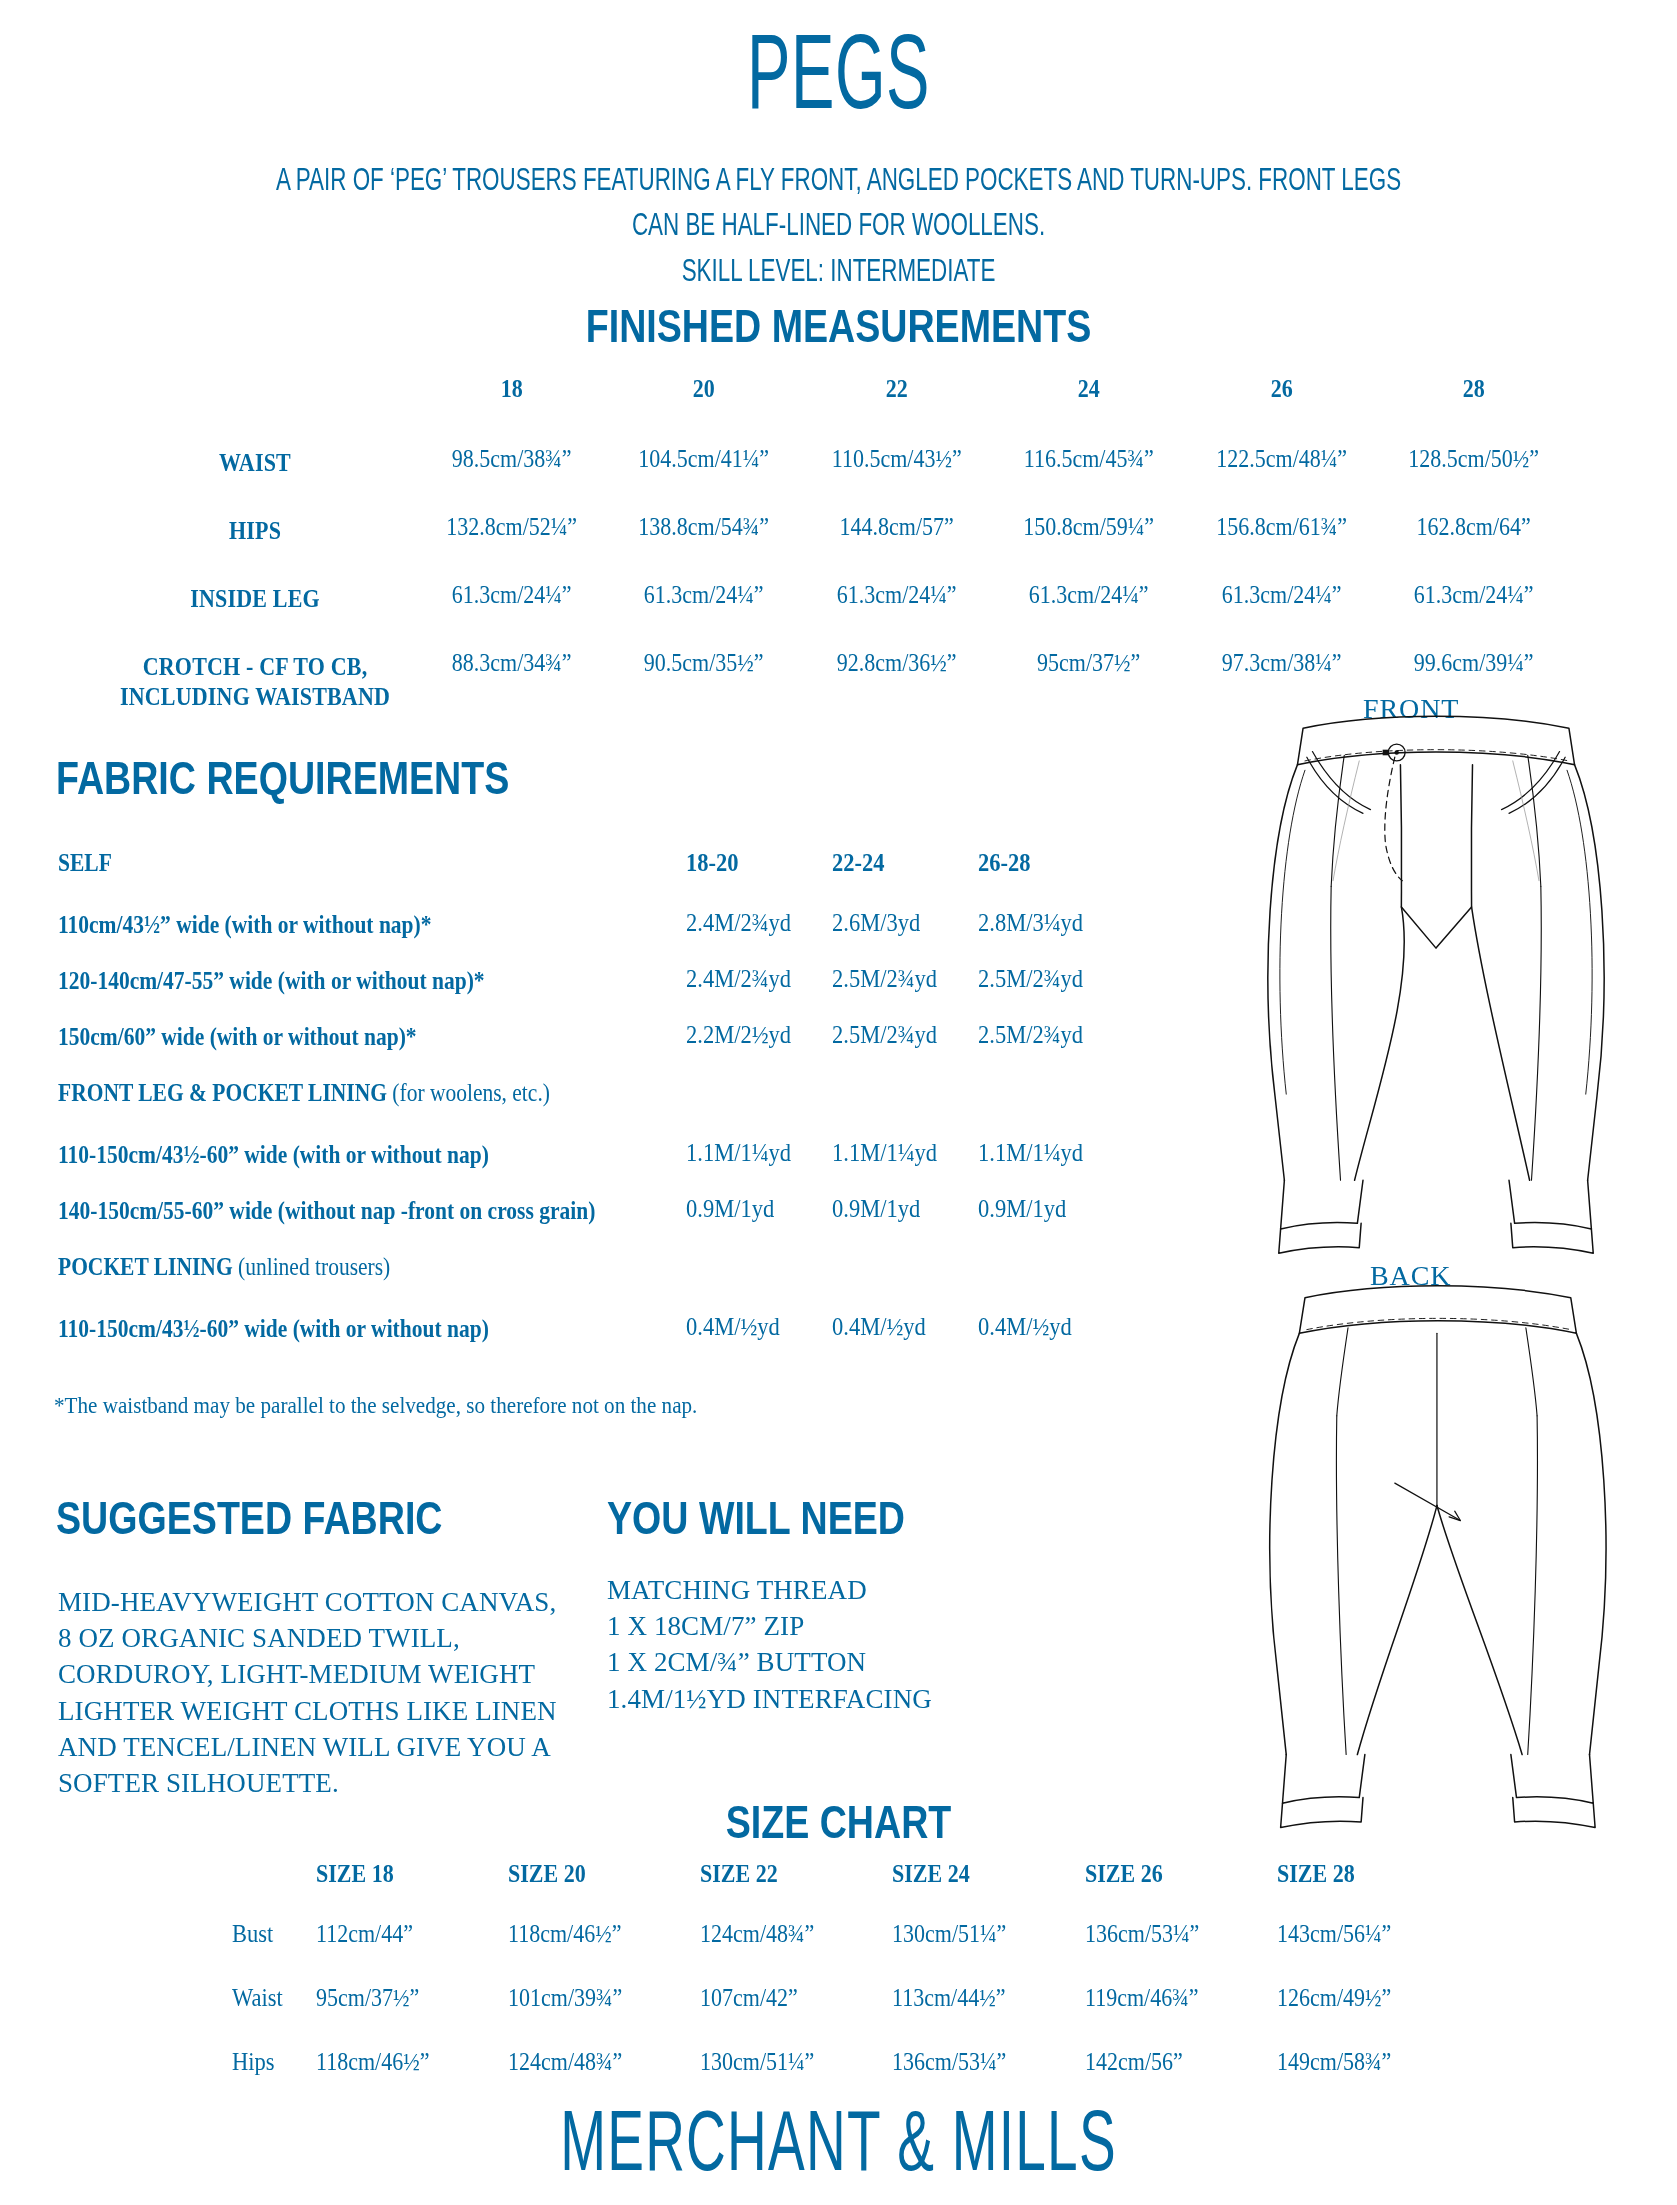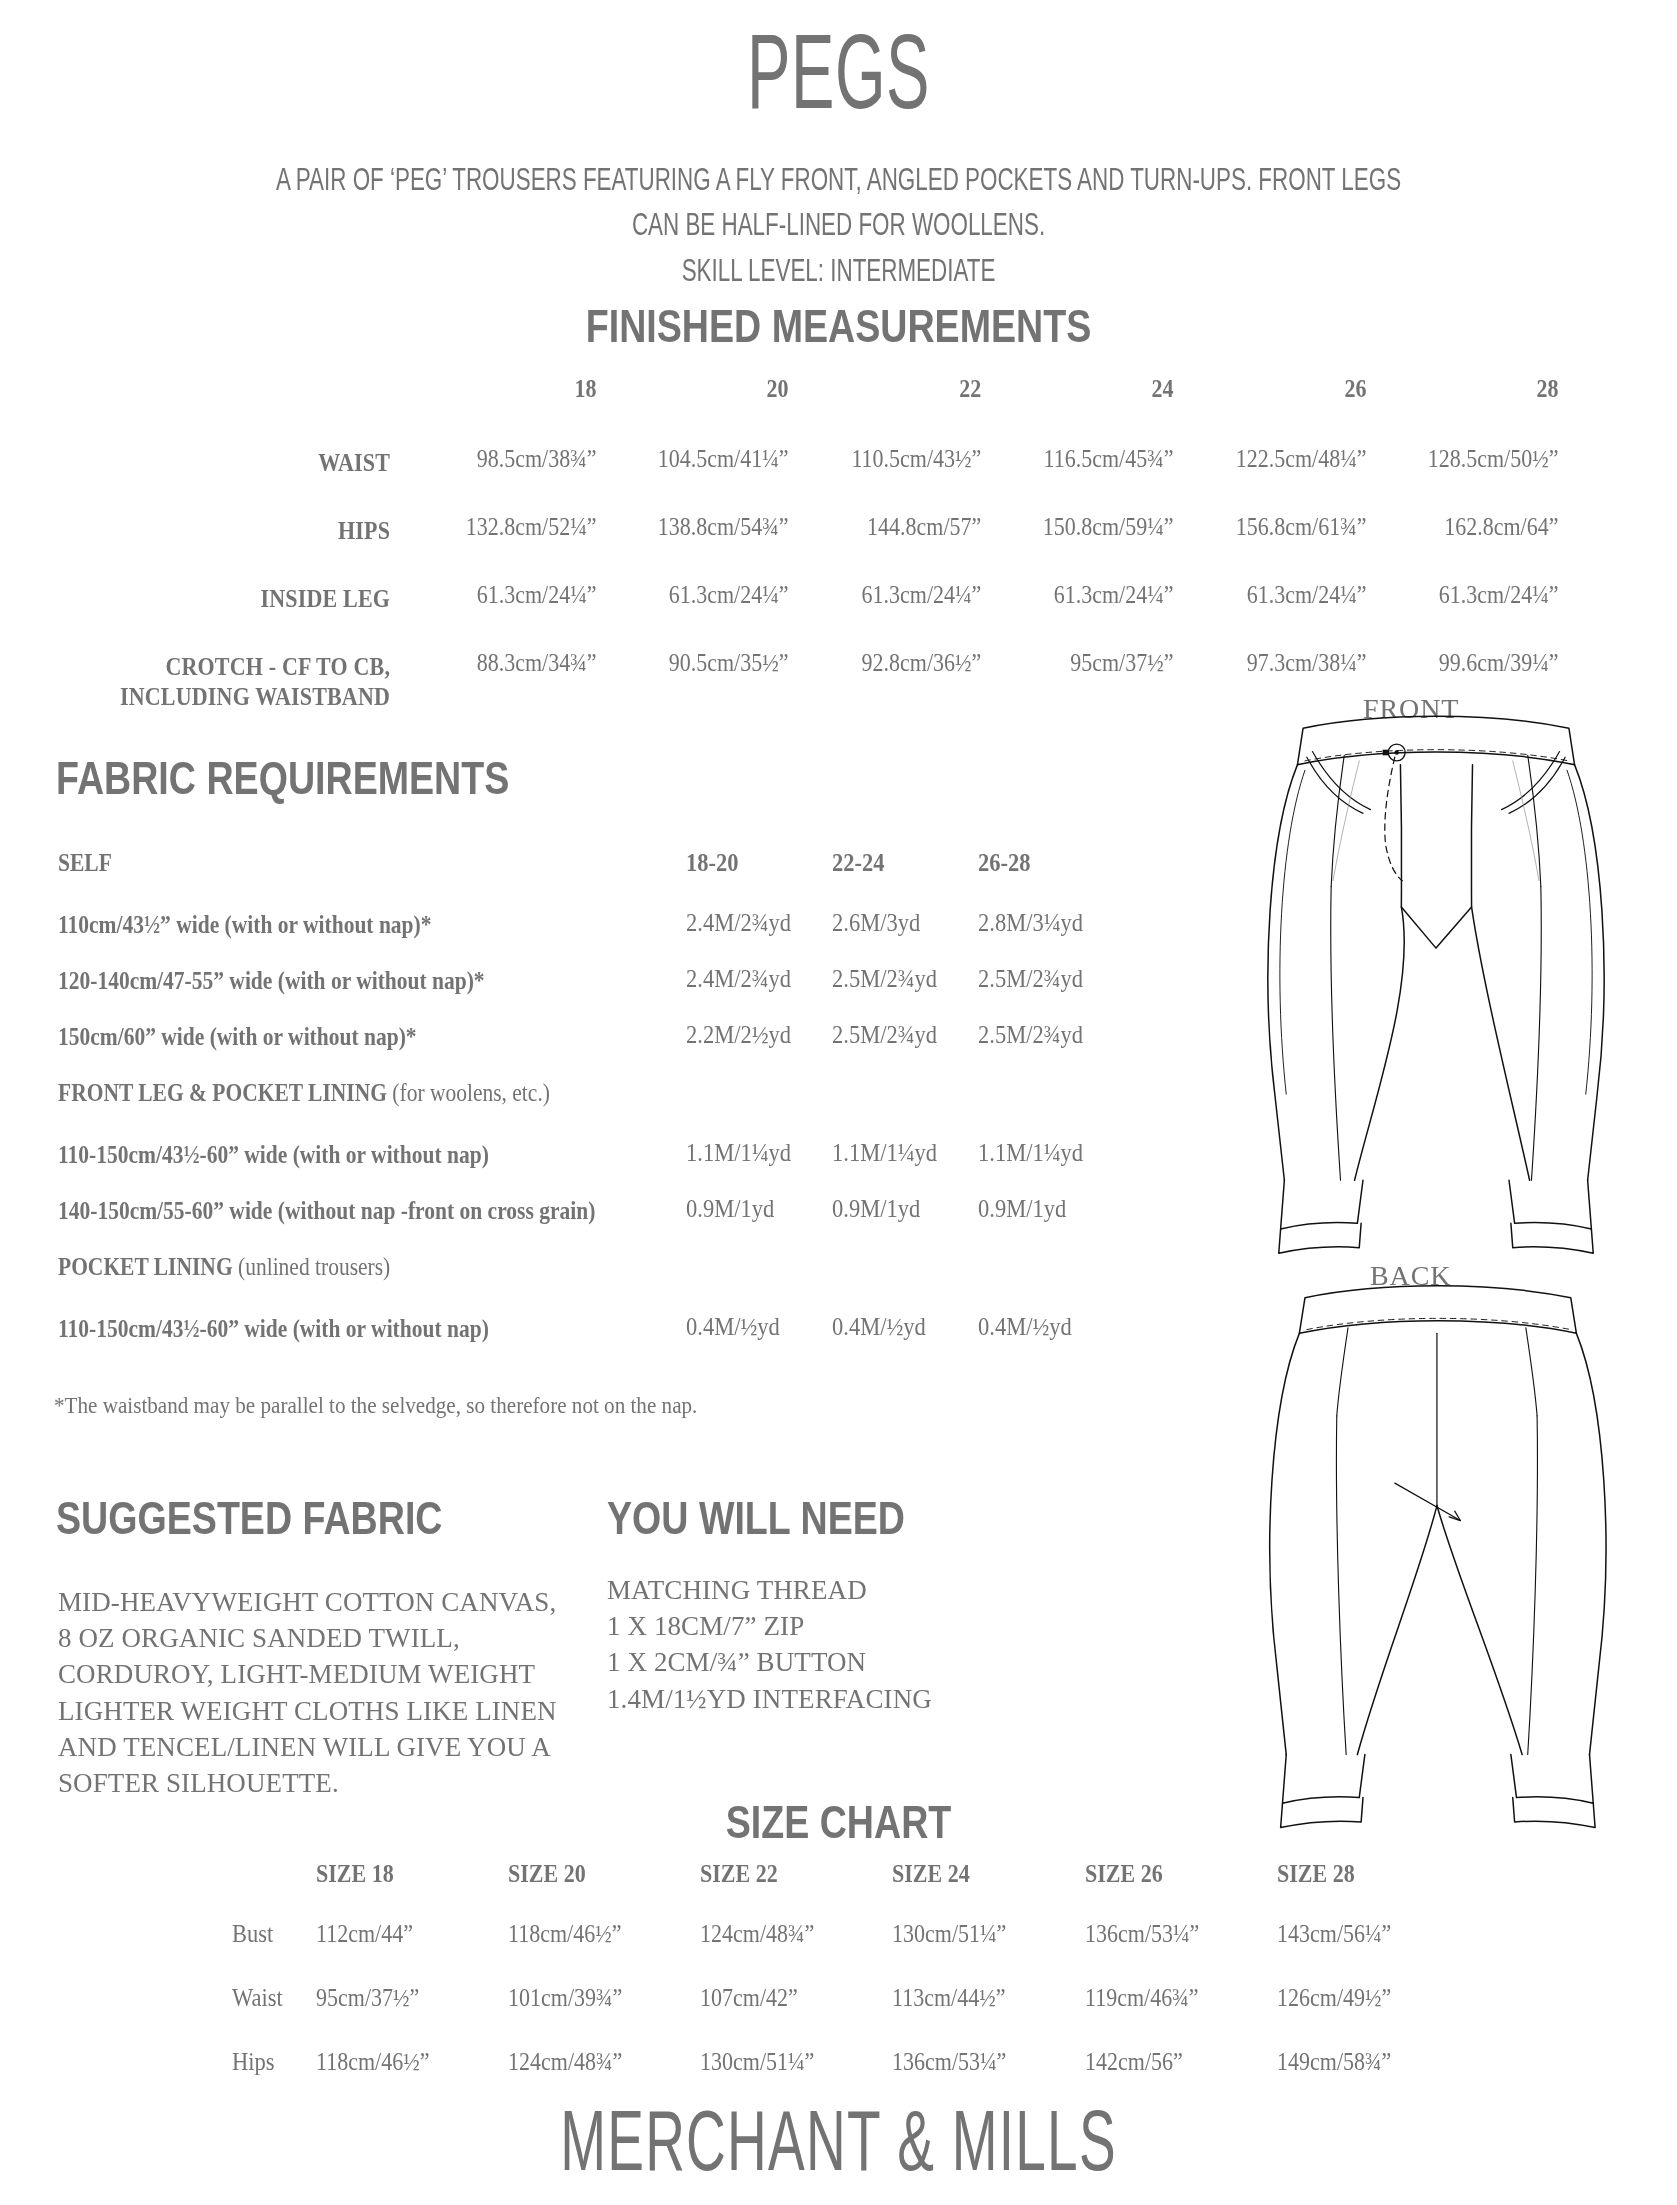--- a/index.html
+++ b/index.html
@@ -5,21 +5,21 @@
   html, body {
     margin: 0;
     padding: 0;
     background: #ffffff;
   }
   .page {
     position: relative;
     width: 1677px;
     height: 2205px;
     background: #ffffff;
-    color: #737373;
+    color: #0369a1;
     font-family: "Liberation Serif", serif;
     overflow: hidden;
   }
 
   
   .title {
     position: absolute;
     top: 17px;
     left: 0;
     width: 100%;
@@ -67,21 +67,21 @@
 
   
   #fm-table {
     position: absolute;
     top: 375px;
     left: 120px;
     width: 1462px;
   }
   #fm-table table { border-collapse: collapse; width: 100%; }
   #fm-table th, #fm-table td {
-    text-align: right;
+    text-align: center;
     vertical-align: top;
     padding: 0;
     font-family: "Liberation Serif", serif;
   }
   #fm-table .rowlabel {
     width: 281px;
     font-weight: bold;
     font-size: 25px;
     line-height: 1.22;
     letter-spacing: 0.2px;

